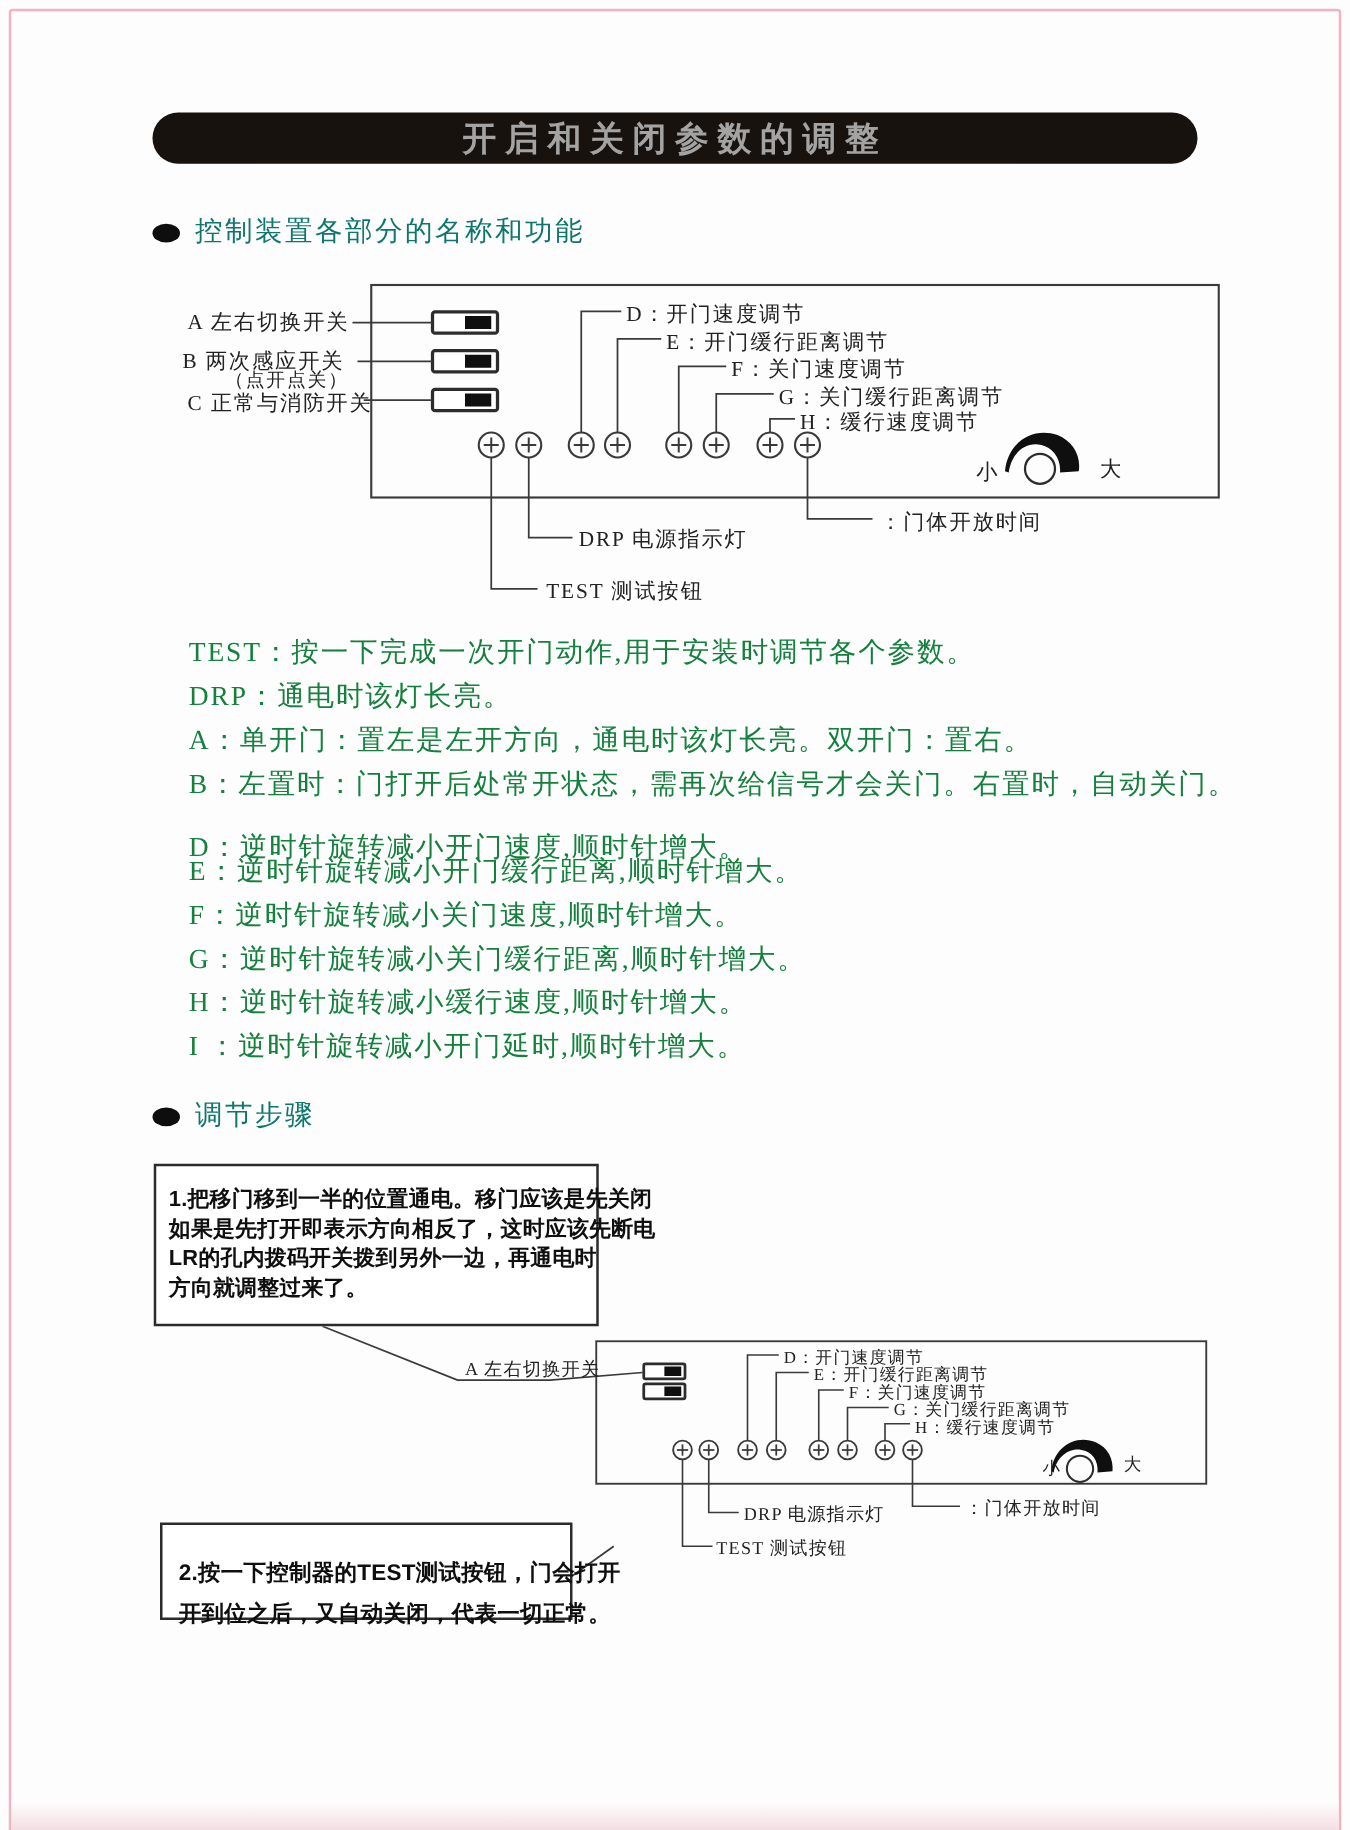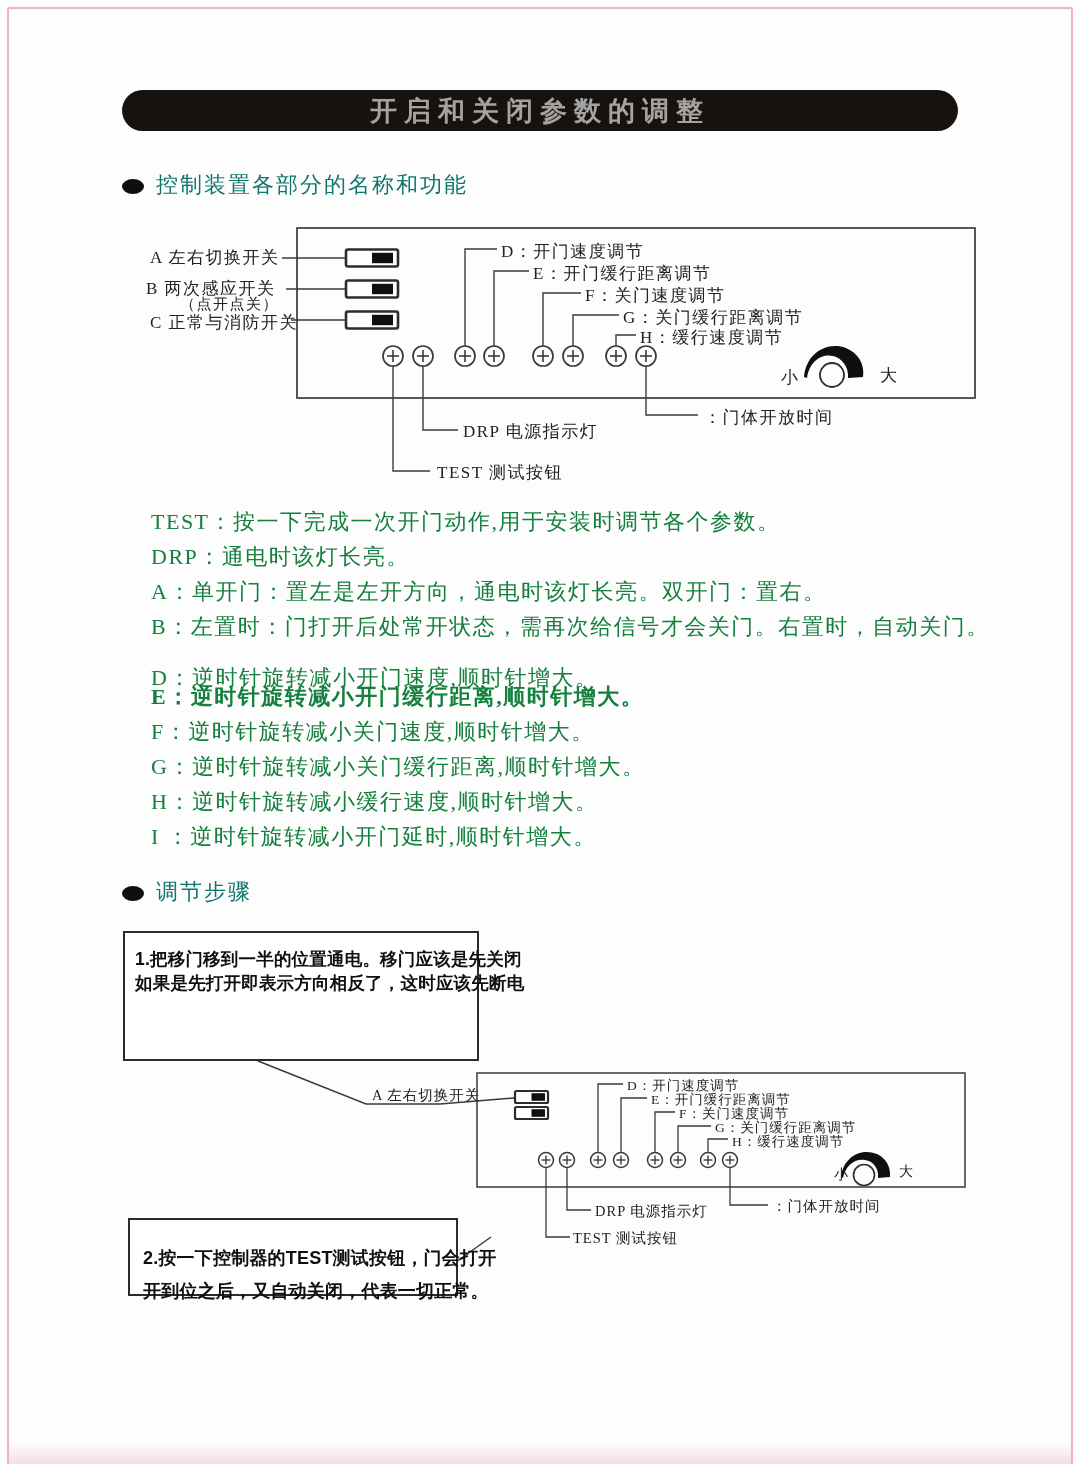--- a/index.html
+++ b/index.html
@@ -197,32 +197,34 @@
 
 <div class="dlabel" style="left:463px;top:420px;">DRP 电源指示灯</div>
 <div class="dlabel" style="left:704px;top:406px;">：门体开放时间</div>
 <div class="dlabel" style="left:437px;top:461px;">TEST 测试按钮</div>
 
 <div class="desc-line" style="top:507px;">TEST：按一下完成一次开门动作,用于安装时调节各个参数。</div>
 <div class="desc-line" style="top:542px;">DRP：通电时该灯长亮。</div>
 <div class="desc-line" style="top:577px;">A：单开门：置左是左开方向，通电时该灯长亮。双开门：置右。</div>
 <div class="desc-line" style="top:612px;">B：左置时：门打开后处常开状态，需再次给信号才会关门。右置时，自动关门。</div>
 <div class="desc-line" style="top:647px;margin-top:16px;">D：逆时针旋转减小开门速度,顺时针增大。</div>
-<div class="desc-line" style="top:682px;font-weight:bold;">E：逆时针旋转减小开门缓行距离,顺时针增大。</div>
+<div class="desc-line" style="top:682px;">E：逆时针旋转减小开门缓行距离,顺时针增大。</div>
 <div class="desc-line" style="top:717px;">F：逆时针旋转减小关门速度,顺时针增大。</div>
 <div class="desc-line" style="top:752px;">G：逆时针旋转减小关门缓行距离,顺时针增大。</div>
 <div class="desc-line" style="top:787px;">H：逆时针旋转减小缓行速度,顺时针增大。</div>
 <div class="desc-line" style="top:822px;">I ：逆时针旋转减小开门延时,顺时针增大。</div>
 
 <div class="bullet" style="left:122px;top:886px;"></div>
 <div class="heading" style="left:156px;top:877px;">调节步骤</div>
 
 <div class="step-box" style="left:123px;top:931px;width:356px;height:130px;padding:15px 10px;">
   <div class="step-line">1.把移门移到一半的位置通电。移门应该是先关闭</div>
   <div class="step-line">如果是先打开即表示方向相反了，这时应该先断电</div>
+  <div class="step-line">LR的孔内拨码开关拨到另外一边，再通电时</div>
+  <div class="step-line">方向就调整过来了。</div>
 </div>
 
 <div class="dlabel2" style="left:372px;top:1086px;font-size:14.5px;">A 左右切换开关</div>
 
 <div class="dlabel2" style="left:627px;top:1077px;">D：开门速度调节</div>
 <div class="dlabel2" style="left:651px;top:1091px;">E：开门缓行距离调节</div>
 <div class="dlabel2" style="left:679px;top:1105px;">F：关门速度调节</div>
 <div class="dlabel2" style="left:715px;top:1119px;">G：关门缓行距离调节</div>
 <div class="dlabel2" style="left:732px;top:1133px;">H：缓行速度调节</div>
 

